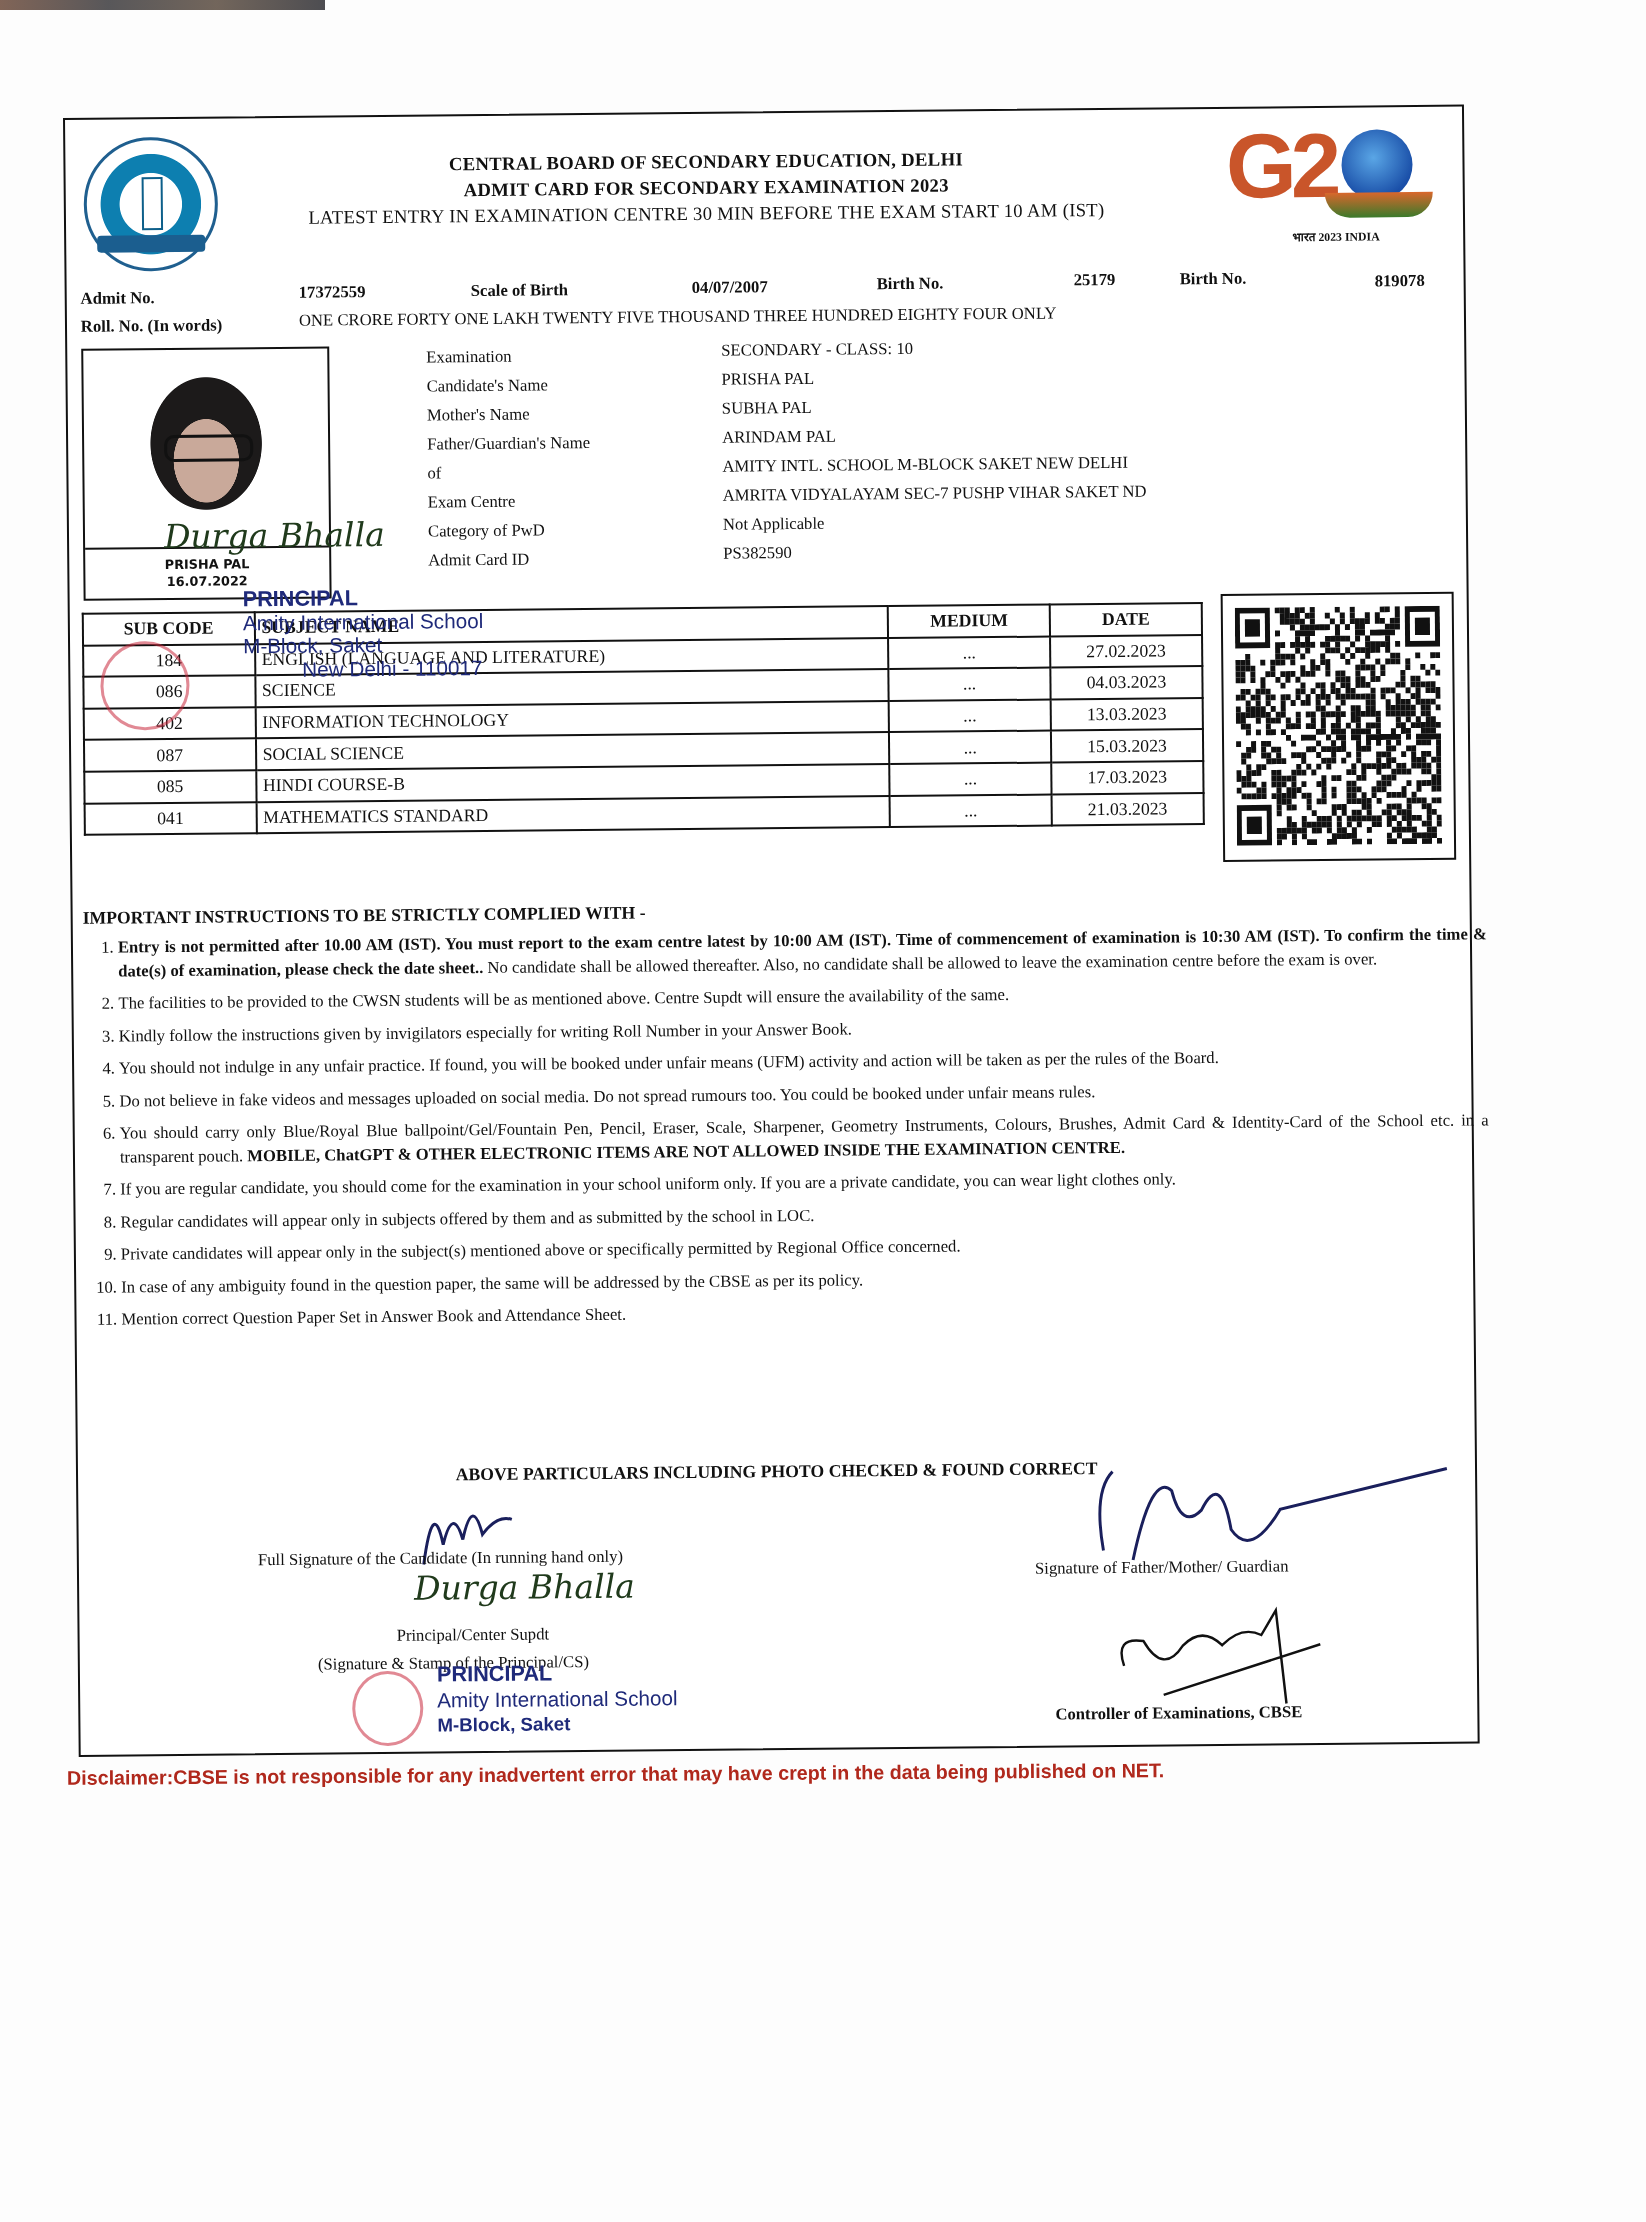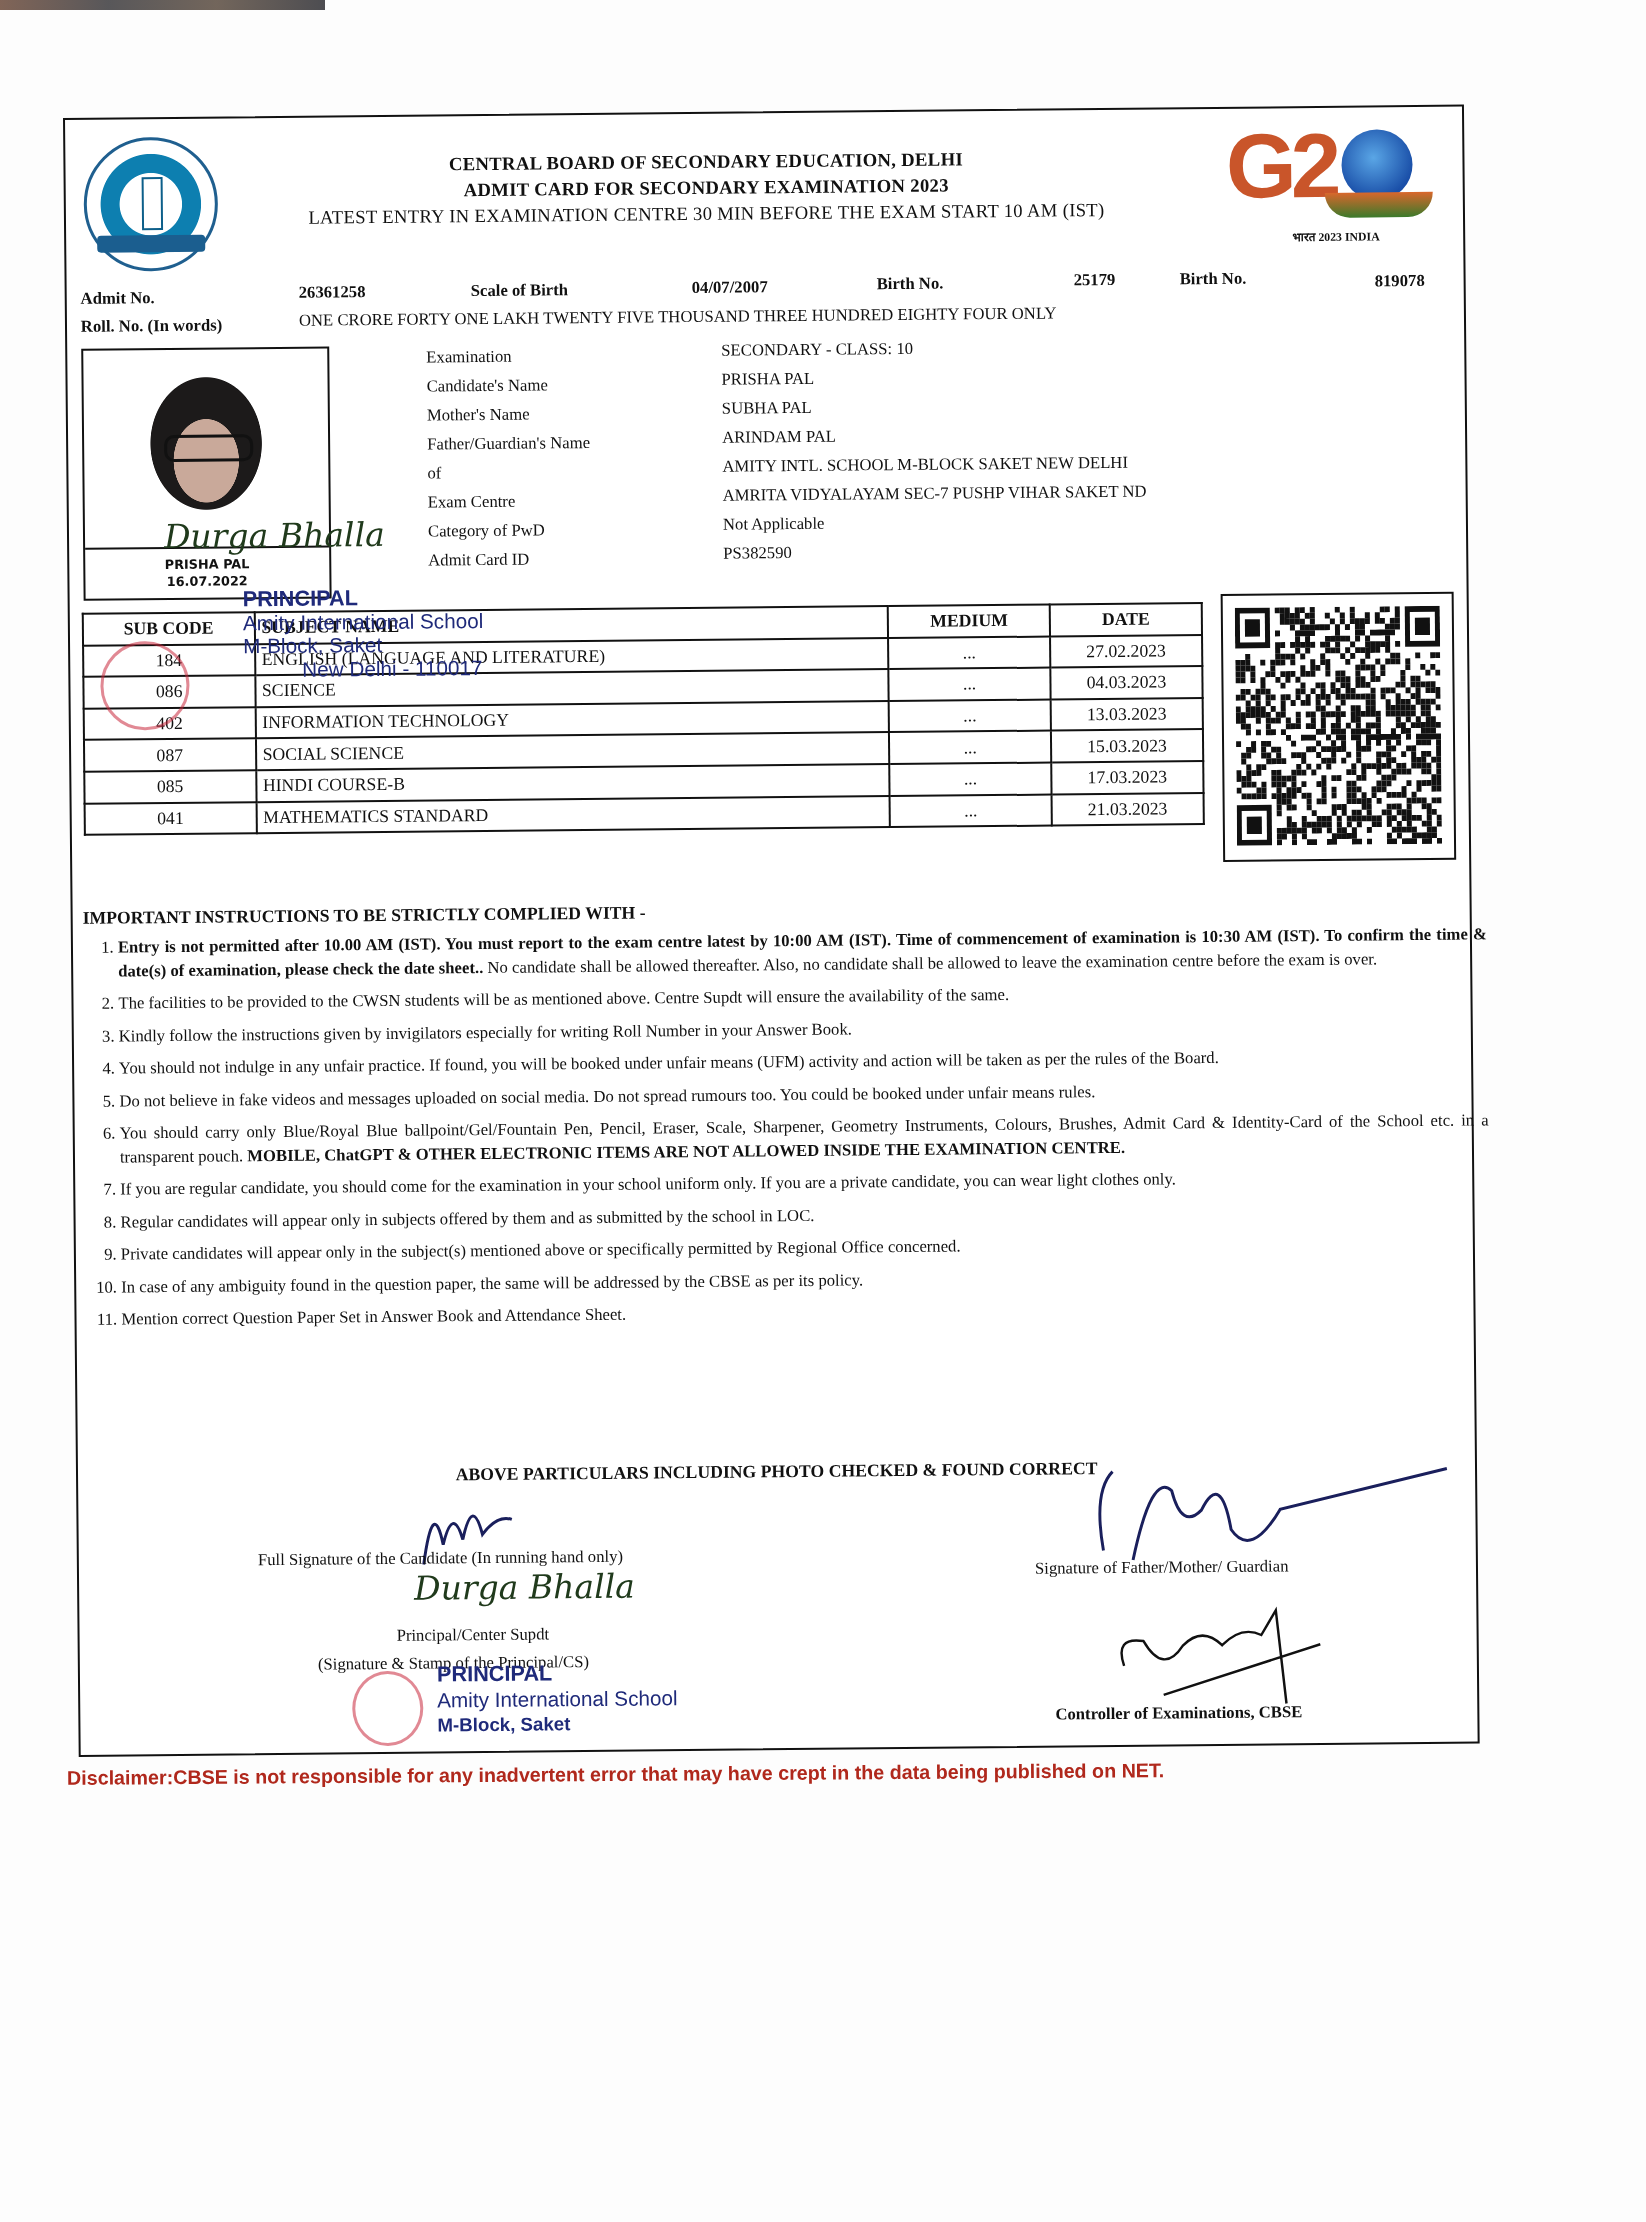--- a/index.html
+++ b/index.html
@@ -69,21 +69,21 @@
   <div class="abs hdr" style="top:89px;font-weight:normal;font-size:18.7px;">LATEST ENTRY IN EXAMINATION CENTRE 30 MIN BEFORE THE EXAM START 10 AM (IST)</div>
 
   <div class="abs g20">
     <div class="g2">G2</div>
       <div class="globe"></div>
       <div class="lotus"></div>
     <div class="tag">भारत 2023 INDIA</div>
   </div>
 
   <div class="abs lbl" style="left:13.8px;top:169px;">Admit No.</div>
-  <div class="abs val b" style="left:232px;top:165px;">26361258</div>
+  <div class="abs val b" style="left:232px;top:165px;">17372559</div>
   <div class="abs lbl" style="left:404px;top:165px;">Scale of Birth</div>
   <div class="abs val b" style="left:625px;top:164px;">04/07/2007</div>
   <div class="abs lbl" style="left:810px;top:162px;">Birth No.</div>
   <div class="abs val b" style="left:1007px;top:160px;">25179</div>
   <div class="abs lbl" style="left:1113px;top:160px;">Birth No.</div>
   <div class="abs val b" style="left:1308px;top:156px;margin-top:8px;">819078</div>
   <div class="abs lbl" style="left:13.8px;top:197px;">Roll. No. (In words)</div>
   <div class="abs val" style="left:232px;top:193px;">ONE CRORE FORTY ONE LAKH TWENTY FIVE THOUSAND THREE HUNDRED EIGHTY FOUR ONLY</div>
 
   <div class="abs photo-box">

